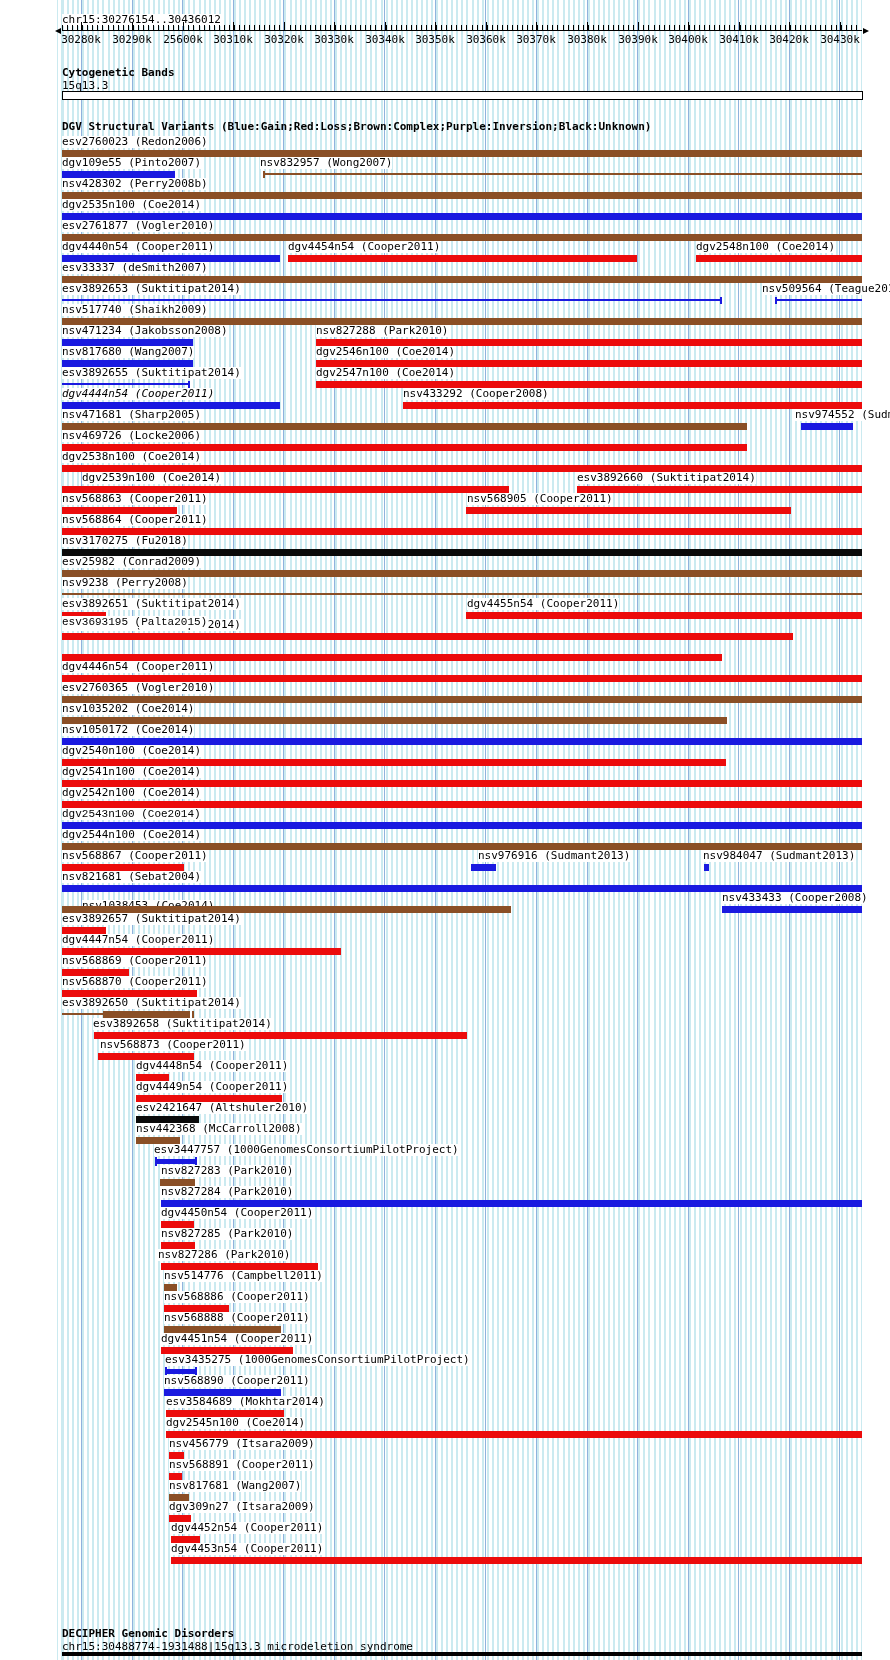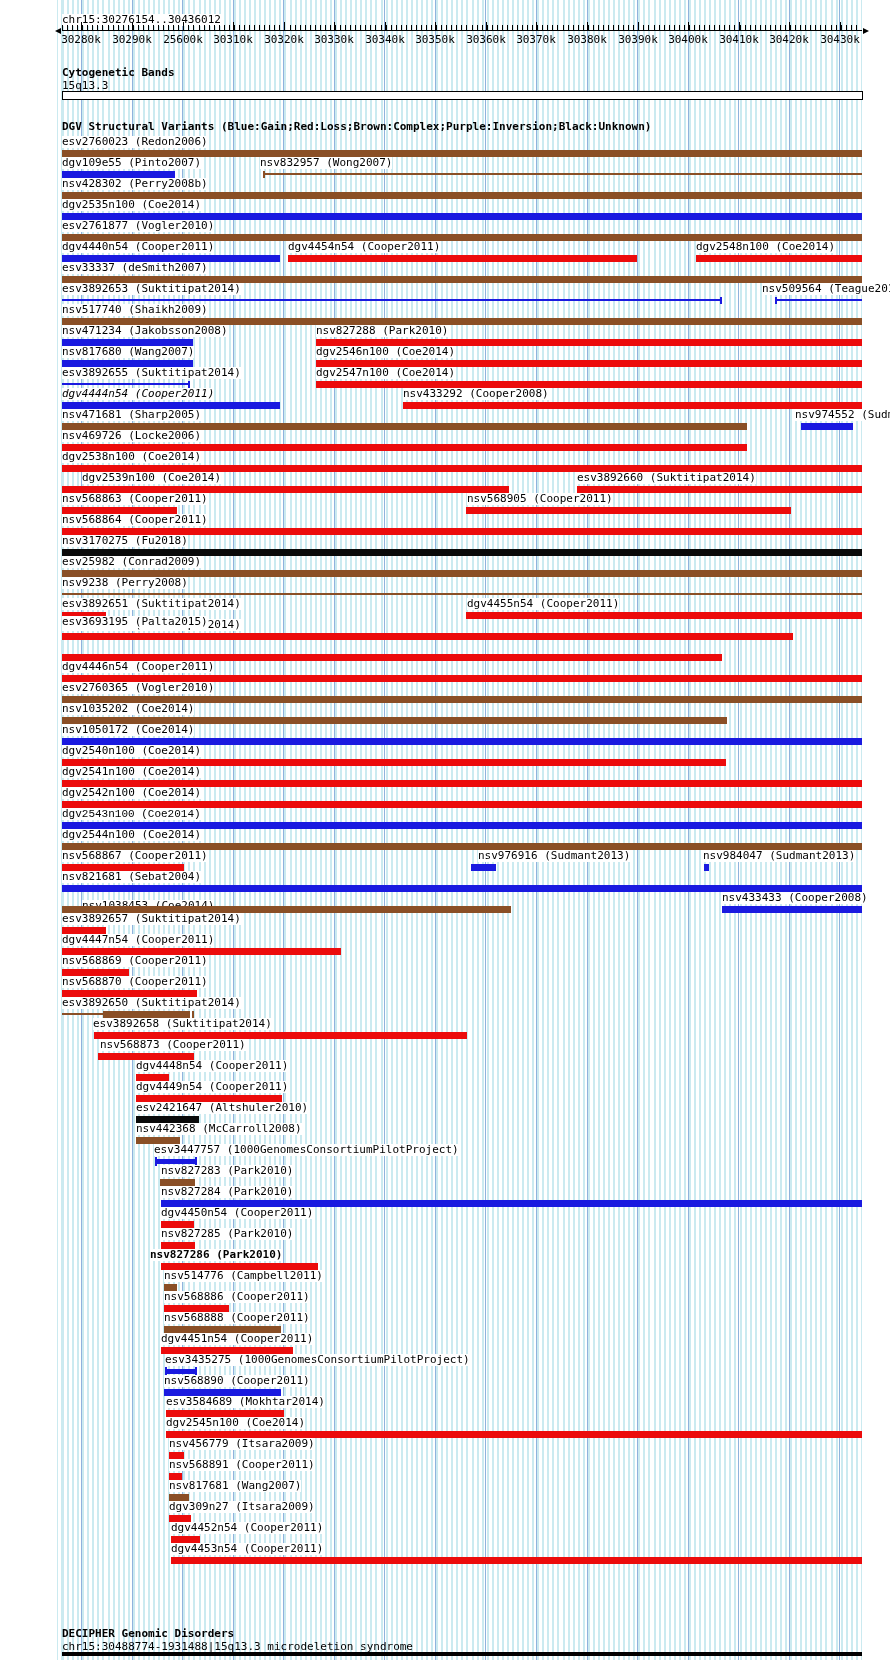--- a/index.html
+++ b/index.html
@@ -355,21 +355,21 @@
         <div class="t" style="left: 62px; top: 598px;">esv3892651 (Suktitipat2014)</div>
         <div class="bar" style="left: 62px; top: 612px; width: 44px; height: 7px; background: rgb(236, 12, 12);"></div>
         <div class="t" style="left: 467px; top: 598px;">dgv4455n54 (Cooper2011)</div>
         <div class="bar" style="left: 466px; top: 612px; width: 396px; height: 7px; background: rgb(236, 12, 12);"></div>
       </div>
       <div style="position: absolute; left: 0px; top: 0px;">
         <div class="t" style="left: 62px; top: 619px;">esv3892656 (Suktitipat2014)</div>
         <div class="bar" style="left: 62px; top: 633px; width: 731px; height: 7px; background: rgb(236, 12, 12);"></div>
       </div>
       <div style="position: absolute; left: 0px; top: 0px;">
-        <div class="t" style="left: 62px; top: 616px;">esv3693195 (Palta2015)</div>
+        <div class="t" style="left: 62px; top: 616px; font-family: Liberation Mono, monospace;">esv3693195 (Palta2015)</div>
         <div class="bar" style="left: 62px; top: 654px; width: 660px; height: 7px; background: rgb(236, 12, 12);"></div>
       </div>
       <div style="position: absolute; left: 0px; top: 0px;">
         <div class="t" style="left: 62px; top: 661px;">dgv4446n54 (Cooper2011)</div>
         <div class="bar" style="left: 62px; top: 675px; width: 800px; height: 7px; background: rgb(236, 12, 12);"></div>
       </div>
       <div style="position: absolute; left: 0px; top: 0px;">
         <div class="t" style="left: 62px; top: 682px;">esv2760365 (Vogler2010)</div>
         <div class="bar" style="left: 62px; top: 696px; width: 800px; height: 7px; background: rgb(138, 79, 38);"></div>
       </div>
@@ -481,21 +481,21 @@
       </div>
       <div style="position: absolute; left: 0px; top: 0px;">
         <div class="t" style="left: 161px; top: 1207px;">dgv4450n54 (Cooper2011)</div>
         <div class="bar" style="left: 161px; top: 1221px; width: 33px; height: 7px; background: rgb(236, 12, 12);"></div>
       </div>
       <div style="position: absolute; left: 0px; top: 0px;">
         <div class="t" style="left: 161px; top: 1228px;">nsv827285 (Park2010)</div>
         <div class="bar" style="left: 161px; top: 1242px; width: 34px; height: 7px; background: rgb(236, 12, 12);"></div>
       </div>
       <div style="position: absolute; left: 0px; top: 0px;">
-        <div class="t" style="left: 150px; top: 1249px; font-weight: bold;">nsv827286 (Park2010)</div>
+        <div class="t" style="left: 158px; top: 1249px;">nsv827286 (Park2010)</div>
         <div class="bar" style="left: 161px; top: 1263px; width: 157px; height: 7px; background: rgb(236, 12, 12);"></div>
       </div>
       <div style="position: absolute; left: 0px; top: 0px;">
         <div class="t" style="left: 164px; top: 1270px;">nsv514776 (Campbell2011)</div>
         <div class="bar" style="left: 164px; top: 1284px; width: 13px; height: 7px; background: rgb(138, 79, 38);"></div>
       </div>
       <div style="position: absolute; left: 0px; top: 0px;">
         <div class="t" style="left: 164px; top: 1291px;">nsv568886 (Cooper2011)</div>
         <div class="bar" style="left: 164px; top: 1305px; width: 65px; height: 7px; background: rgb(236, 12, 12);"></div>
       </div>

